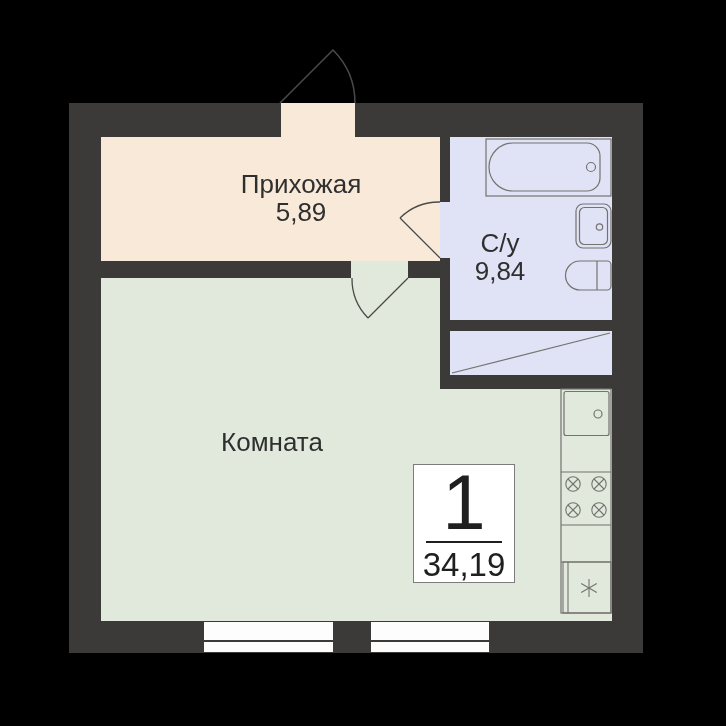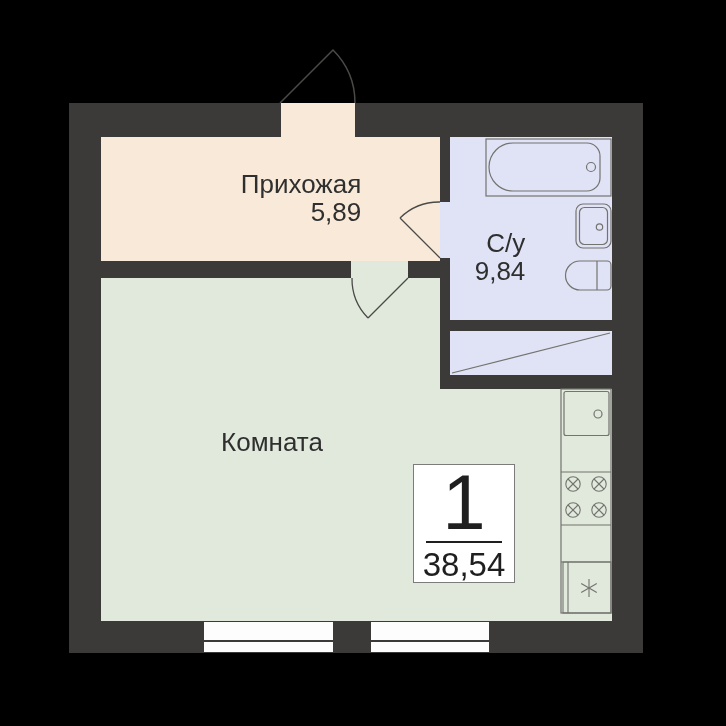--- a/index.html
+++ b/index.html
@@ -14,21 +14,21 @@
   .fl-bathdoor{left:440px;top:202px;width:10px;height:56px;background:#e0e3f6;}
   .fl-shaft{left:450px;top:331px;width:162px;height:44px;background:#e0e3f6;}
   .fl-roomA{left:101px;top:278px;width:339px;height:343px;background:#e0e9db;}
   .fl-roomB{left:440px;top:389px;width:172px;height:232px;background:#e0e9db;}
   .fl-roomdoor{left:351px;top:261px;width:57px;height:17px;background:#e0e9db;}
   .window{background:#fdfdfd;}
   .win1{left:204px;top:622px;width:129px;height:30px;}
   .win2{left:371px;top:622px;width:118px;height:30px;}
   .win-line{position:absolute;left:0;top:18px;width:100%;height:2px;background:#3b3a38;}
   .svgo{left:0;top:0;width:726px;height:726px;pointer-events:none;}
-  .label{position:absolute;transform:translate(-50%,-50%);text-align:right;
+  .label{position:absolute;transform:translate(-50%,-50%);text-align:center;
          color:#2f2f2f;font-size:26px;line-height:28px;white-space:nowrap;}
   .lab-hall{left:301px;top:198px;}
   .lab-bath{left:500px;top:257px;}
   .lab-room{left:272px;top:442px;}
   .badge{left:413px;top:464px;width:102px;height:119px;background:#ffffff;
          border:1px solid #7c7c7a;box-sizing:border-box;display:flex;flex-direction:column;
          align-items:center;justify-content:center;}
   .badge-num{font-size:78px;line-height:70px;color:#1f1f1f;}
   .badge-div{width:76px;height:2px;background:#1f1f1f;margin:4px 0 5px 0;}
   .badge-area{font-size:33px;line-height:33px;color:#1f1f1f;}
@@ -135,16 +135,16 @@
     <div>С/у</div>
     <div>9,84</div>
   </div>
   <div class="label lab-room">
     <div>Комната</div>
   </div>
 
   <div class="abs badge">
     <div class="badge-num">1</div>
     <div class="badge-div"></div>
-    <div class="badge-area">38,54</div>
+    <div class="badge-area">34,19</div>
   </div>
 
 </div>
 
 </body></html>

